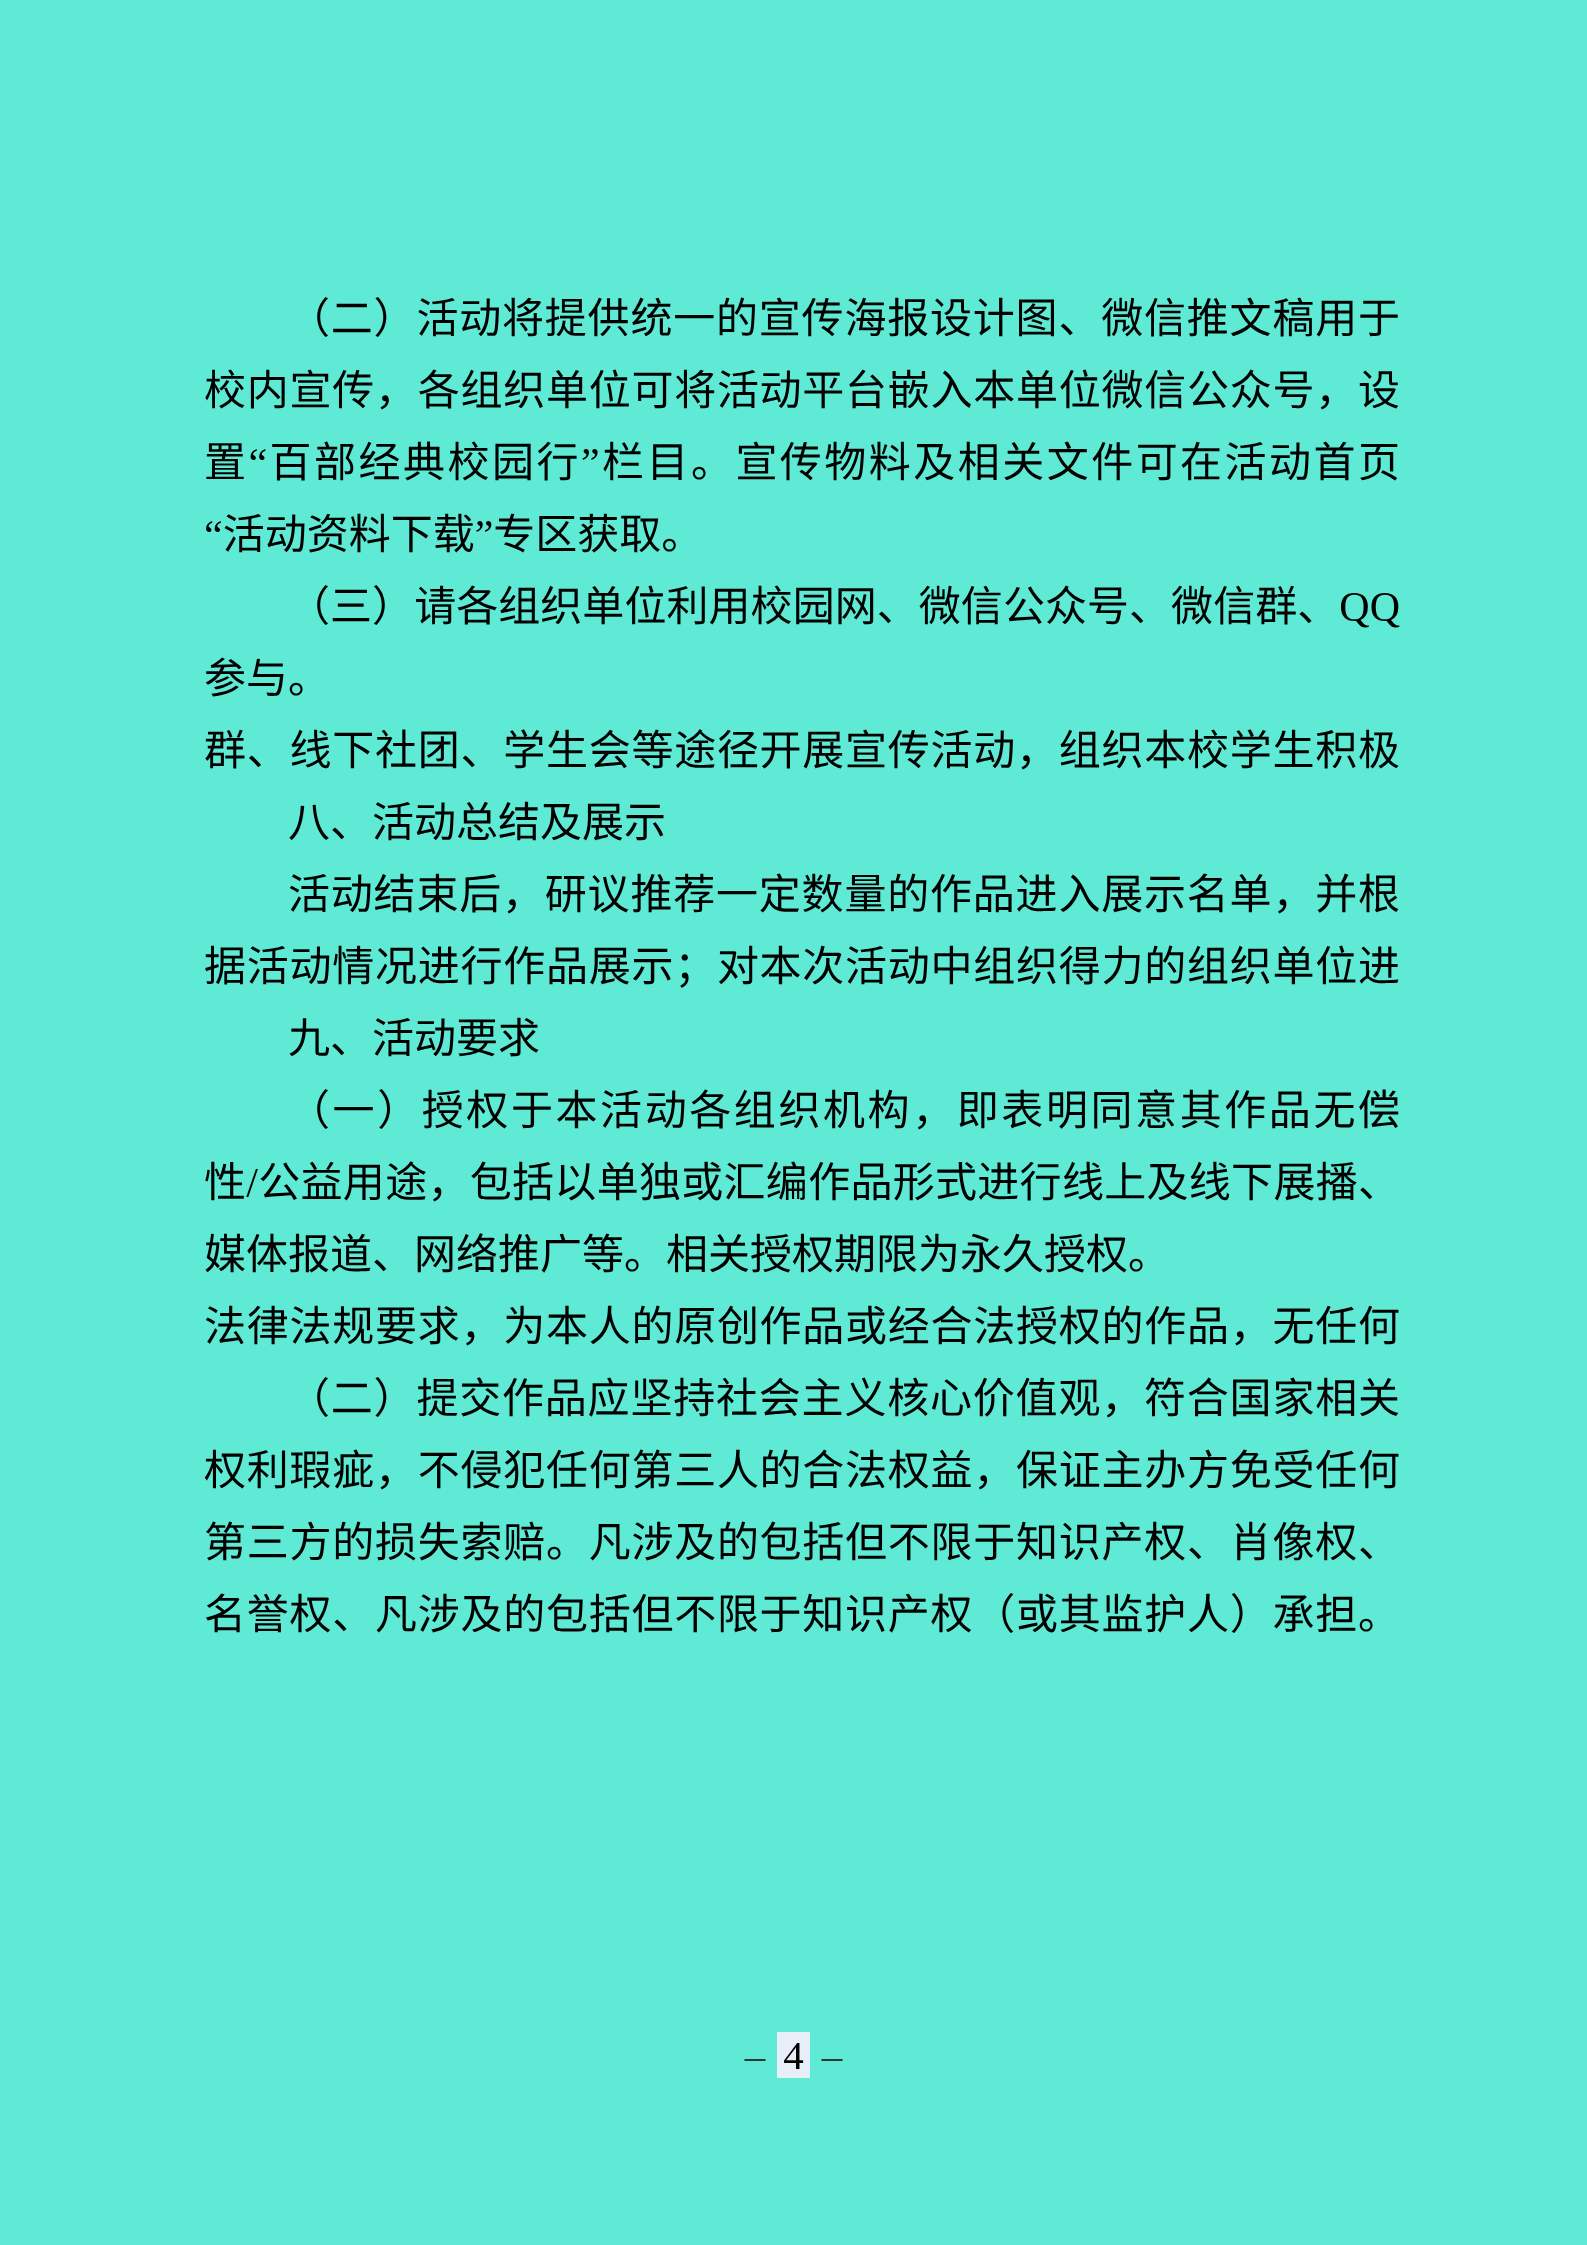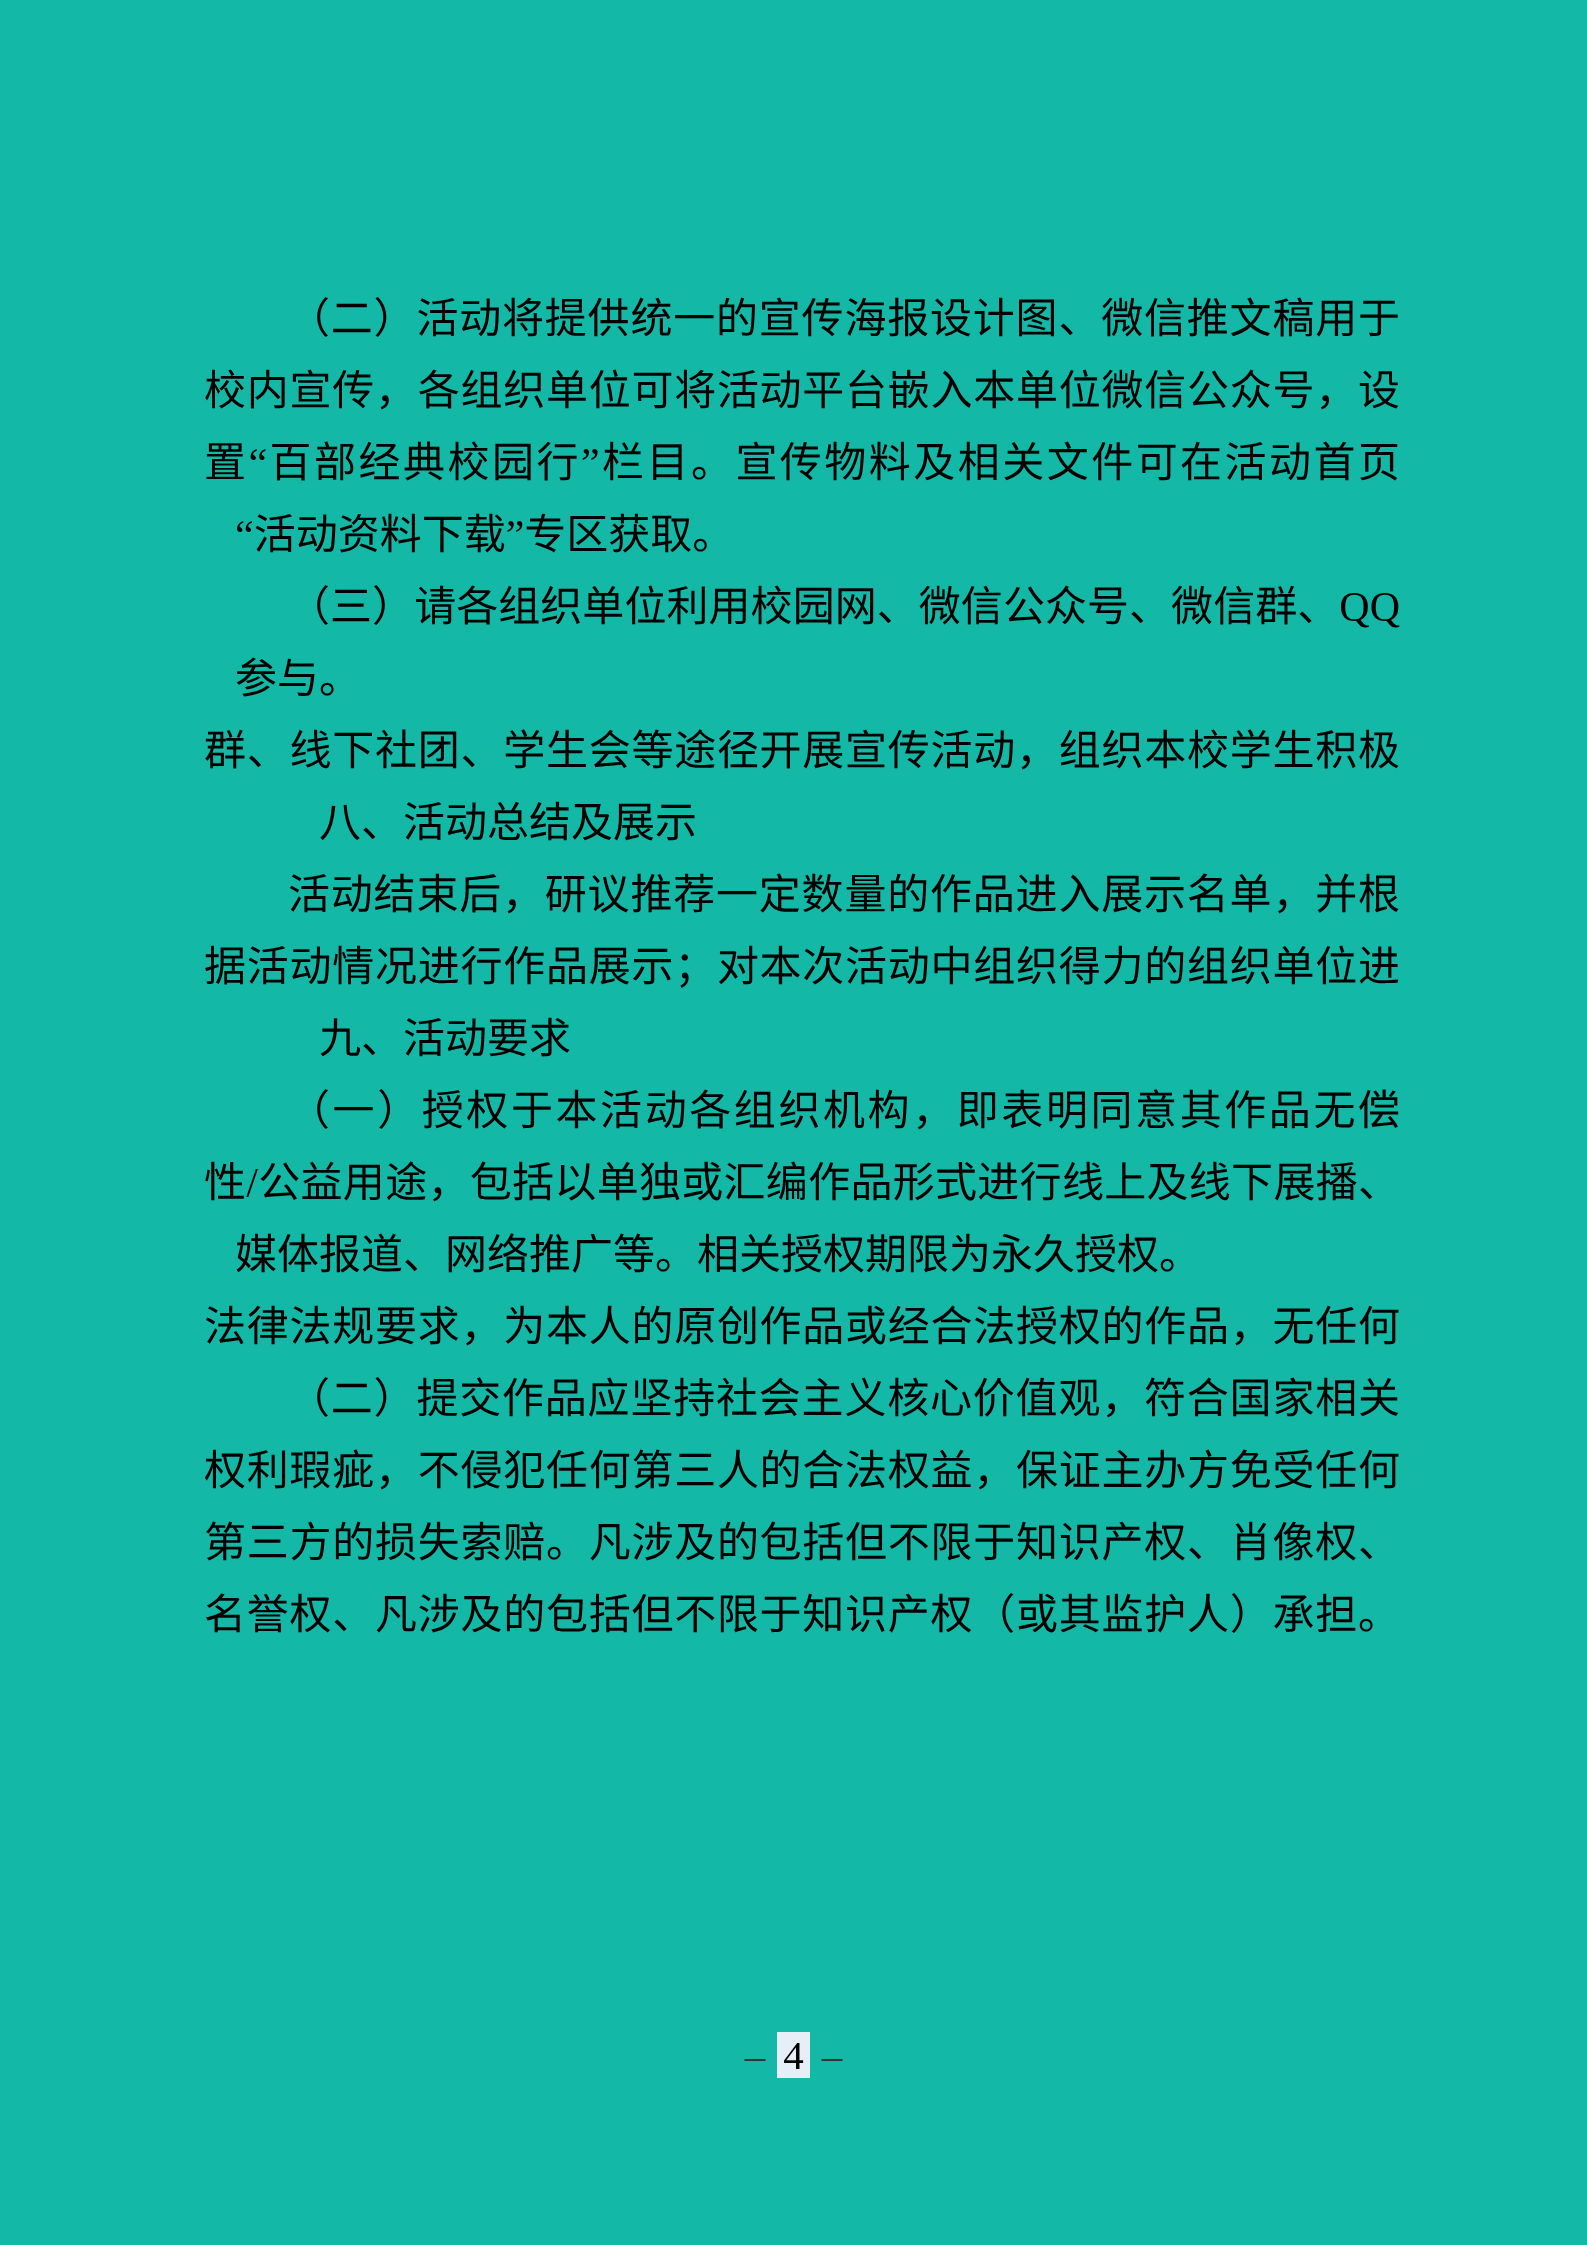--- a/index.html
+++ b/index.html
@@ -4,21 +4,21 @@
 <style>
   html, body {
     margin: 0;
     padding: 0;
     background: #ffffff;
   }
   .page {
     position: relative;
     width: 1587px;
     height: 2245px;
-    background: #14b8a6;
+    background: #5eead4;
     color: #000000;
     font-family: "Liberation Serif", "DejaVu Serif", serif;
     overflow: hidden;
   }
   .doc {
     position: absolute;
     left: 204px;
     top: 283px;
     width: 1196px;
   }
@@ -30,21 +30,21 @@
   .line {
     font-size: 42px;
     line-height: 72px;
     height: 72px;
     overflow: hidden;
     text-align: justify;
     text-align-last: justify;
     color: #000000;
   }
   .line.first { text-indent: 2em; }
-  .line.last  { text-align-last: left; margin-left: 31px; }
+  .line.last  { text-align-last: left; }
   .heading .line {
     font-family: "Liberation Sans", "DejaVu Sans", sans-serif;
     font-weight: normal;
     text-align-last: left;
   }
   .page-footer {
     position: absolute;
     left: 0;
     top: 2033px;
     width: 100%;

